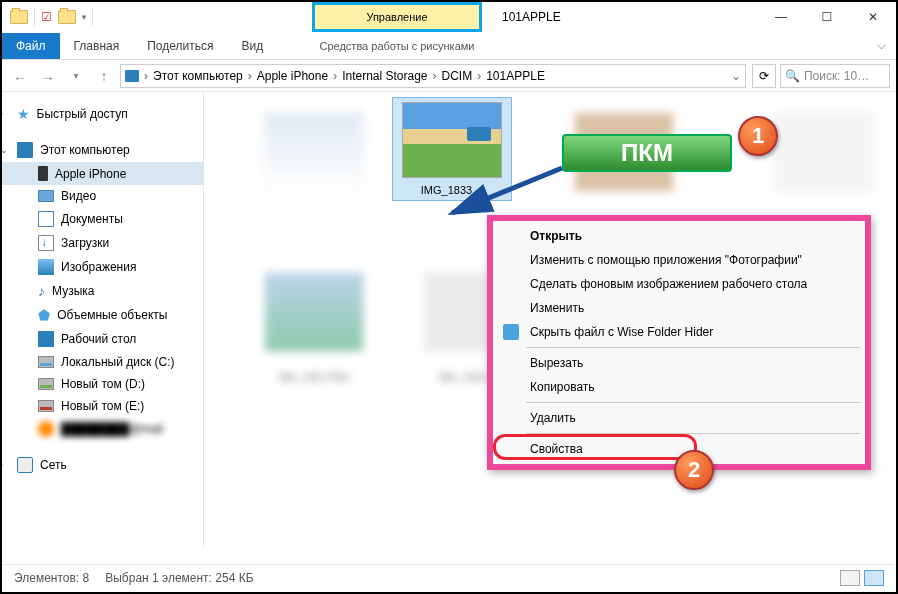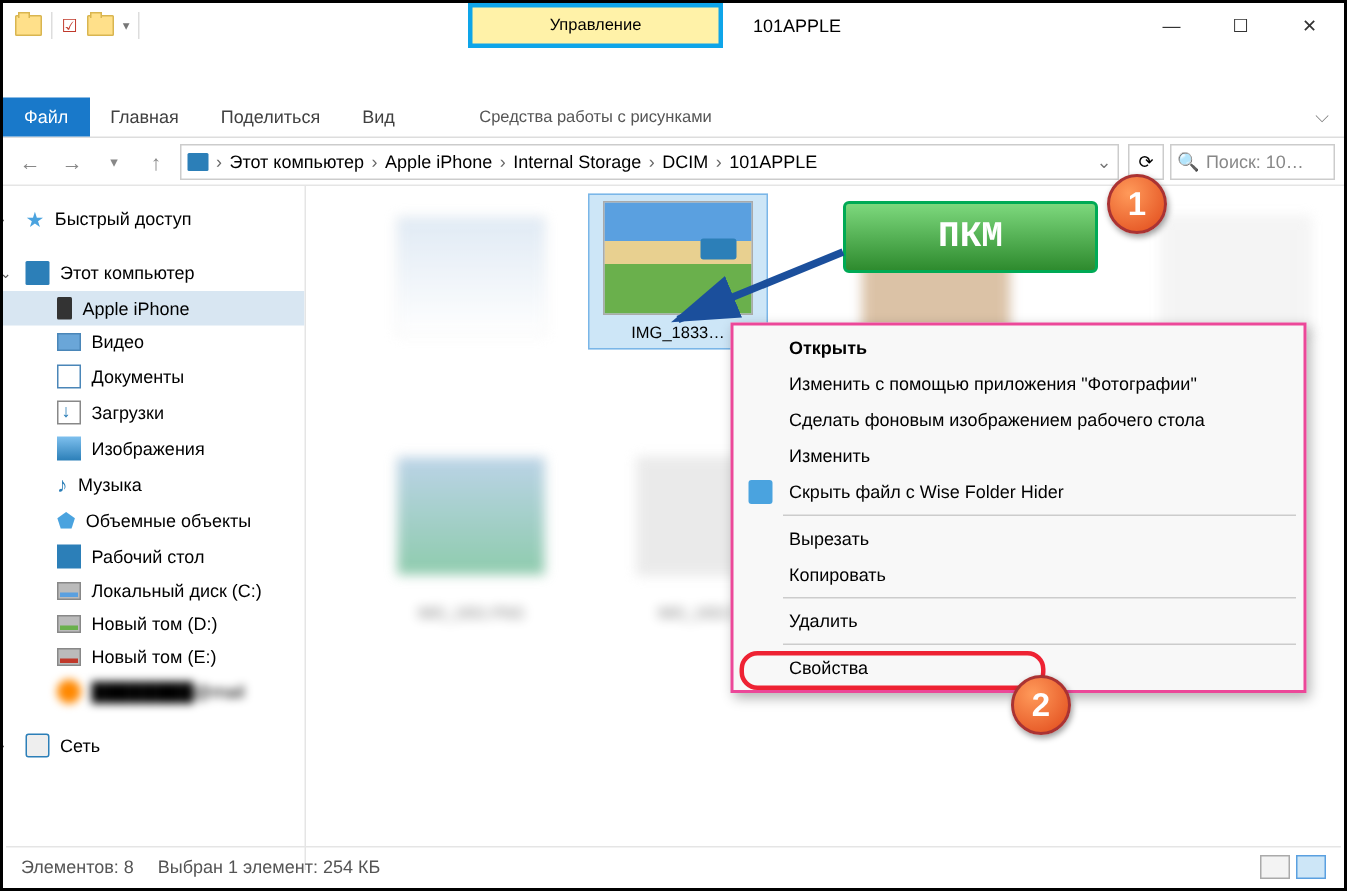--- a/index.html
+++ b/index.html
@@ -7,21 +7,21 @@
 .titlebar{height:30px;display:flex;align-items:center;background:#fff;position:relative;}
 .titlebar-left{display:flex;align-items:center;gap:6px;padding-left:8px;}
 .ticon{width:18px;height:14px;background:#ffe08a;border:1px solid #d9b550;border-radius:1px;position:relative;}
 .ticon::before{content:"";position:absolute;top:-3px;left:1px;width:6px;height:3px;background:#ffe08a;border:1px solid #d9b550;border-bottom:none;}
 .check{color:#c0392b;font-size:12px;}
 .sep-v{width:1px;height:18px;background:#ddd;}
 .title-manage{position:absolute;left:310px;top:0;width:170px;height:30px;background:#fff2a8;border:3px solid #0ea5e9;display:flex;align-items:center;justify-content:center;font-size:11px;}
 .title-name{position:absolute;left:500px;top:0;height:30px;display:flex;align-items:center;color:#000;}
 .winbtns{position:absolute;right:0;top:0;display:flex;}
 .winbtn{width:46px;height:30px;display:flex;align-items:center;justify-content:center;color:#333;}
-.ribbon{height:28px;display:flex;align-items:flex-end;border-bottom:1px solid #ddd;position:relative;margin-top:32px;}
+.ribbon{height:28px;display:flex;align-items:flex-end;border-bottom:1px solid #ddd;position:relative;}
 .ribbon-tab{padding:6px 14px;font-size:12px;color:#404040;}
 .ribbon-tab.file{background:#1979ca;color:#fff;}
 .ribbon-sub{position:absolute;left:310px;top:0;width:170px;height:27px;display:flex;align-items:center;justify-content:center;font-size:11px;color:#555;}
 .chev{position:absolute;right:10px;top:6px;color:#777;}
 .addr{height:32px;display:flex;align-items:center;padding:0 6px;gap:4px;border-bottom:1px solid #e5e5e5;}
 .nav-arrow{width:24px;height:24px;display:flex;align-items:center;justify-content:center;color:#888;font-size:14px;}
 .breadcrumb{flex:1;height:24px;border:1px solid #ccc;display:flex;align-items:center;padding:0 4px;gap:2px;overflow:hidden;}
 .bc-part{color:#000;white-space:nowrap;}
 .bc-sep{color:#666;padding:0 3px;}
 .refresh{width:24px;height:24px;border:1px solid #ccc;display:flex;align-items:center;justify-content:center;margin-left:2px;}
@@ -53,28 +53,28 @@
 .si-net{background:#eee;border:1px solid #2c7fb8;border-radius:2px;}
 .content{flex:1;position:relative;padding:10px 0 0 20px;}
 .thumbs{position:absolute;inset:10px 0 0 20px;filter:blur(4px);opacity:.6;}
 .thumb{position:absolute;width:120px;text-align:center;}
 .thumb img,.thumb .pimg{width:100px;height:80px;margin:0 auto;display:block;border:1px solid #ddd;}
 .pimg{background:linear-gradient(#8fb7d8,#fff);}
 .file-sel{position:absolute;left:188px;top:5px;width:120px;text-align:center;background:#cde6f7;border:1px solid #7ab6e8;padding:4px;}
 .file-sel .pic{width:100px;height:76px;margin:0 auto;background:linear-gradient(#5aa0e0 0 35%,#e8d090 35% 55%,#6ab04c 55%);border:1px solid #aaa;position:relative;}
 .file-sel .pic::before{content:"";position:absolute;top:32%;right:10%;width:25%;height:20%;background:#2c7fb8;border-radius:2px;}
 .file-sel .cap{margin-top:6px;font-size:11px;color:#000;}
-.ctx{position:absolute;left:485px;top:213px;width:384px;background:#f8f8f8;border:2px solid #ec4899;box-shadow:2px 3px 8px rgba(0,0,0,.3);padding:3px;}
+.ctx{position:absolute;left:485px;top:213px;width:384px;background:#f8f8f8;border:6px solid #ec4899;box-shadow:2px 3px 8px rgba(0,0,0,.3);padding:3px;}
 .ctx-item{padding:5px 8px 5px 34px;color:#000;position:relative;white-space:nowrap;}
 .ctx-item.bold{font-weight:600;}
 .ctx-sep{height:1px;background:#ccc;margin:3px 2px 3px 30px;}
 .ctx-ico{position:absolute;left:7px;top:4px;width:16px;height:16px;background:#4aa3df;border-radius:2px;}
 .highlight{position:absolute;left:491px;top:432px;width:204px;height:26px;border:3px solid #e23;border-radius:12px;pointer-events:none;}
 .callout{position:absolute;background:linear-gradient(#7dd87d,#2e8b2e);border:2px solid #0a5;color:#fff;font-weight:700;border-radius:4px;display:flex;align-items:center;justify-content:center;}
-.call-pkm{left:560px;top:132px;width:170px;height:48px;font-size:24px;font-family:Liberation Mono, monospace;}
+.call-pkm{left:560px;top:132px;width:170px;height:38px;font-size:24px;}
 .badge{position:absolute;width:40px;height:40px;border-radius:50%;background:radial-gradient(circle at 35% 30%,#ff9a5a,#e0491a);display:flex;align-items:center;justify-content:center;color:#fff;font-size:22px;font-weight:700;border:2px solid #a33;box-shadow:1px 2px 4px rgba(0,0,0,.4);}
 .b1{left:736px;top:114px;}
 .b2{left:672px;top:448px;}
 .arrow{position:absolute;pointer-events:none;}
 .status{position:absolute;left:2px;right:2px;bottom:2px;height:26px;border-top:1px solid #e5e5e5;display:flex;align-items:center;padding:0 10px;gap:16px;color:#555;font-size:11px;}
 .status .viewbtns{position:absolute;right:10px;display:flex;gap:4px;}
 .vb{width:20px;height:16px;border:1px solid #aaa;background:#f3f3f3;}
 .vb.active{background:#cde6f7;border-color:#5aa0e0;}
 </style>
 </head>

